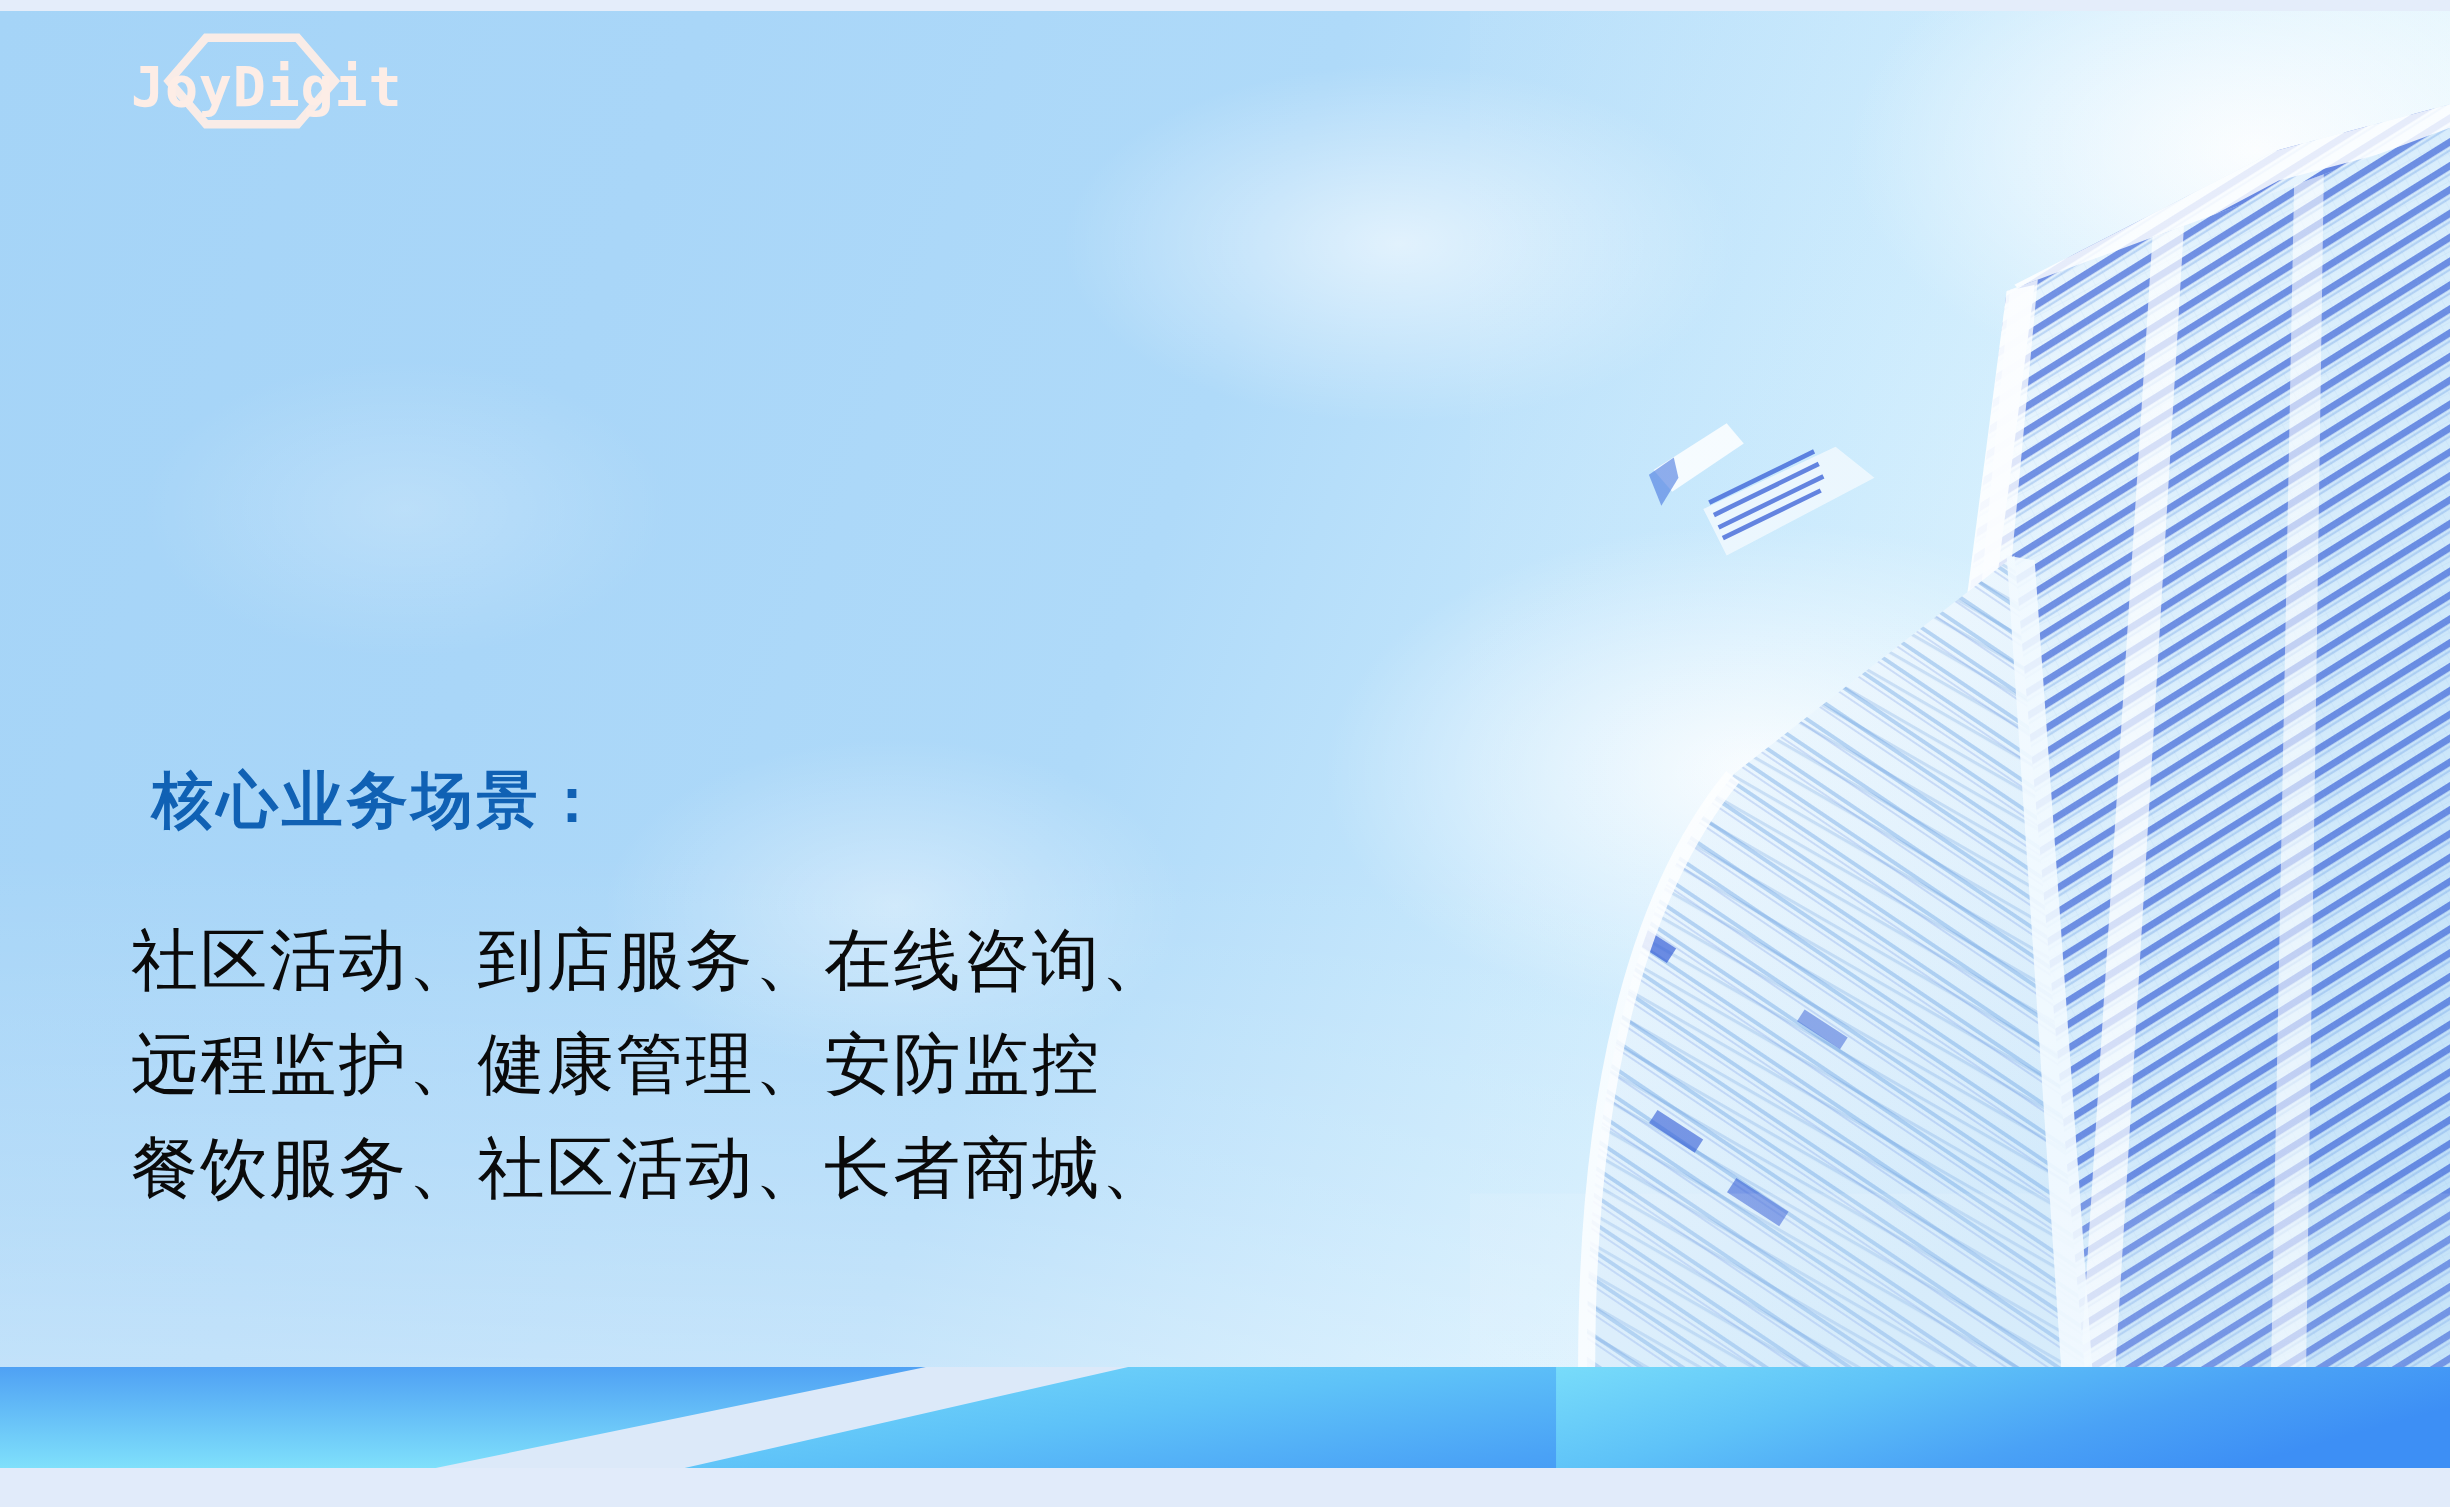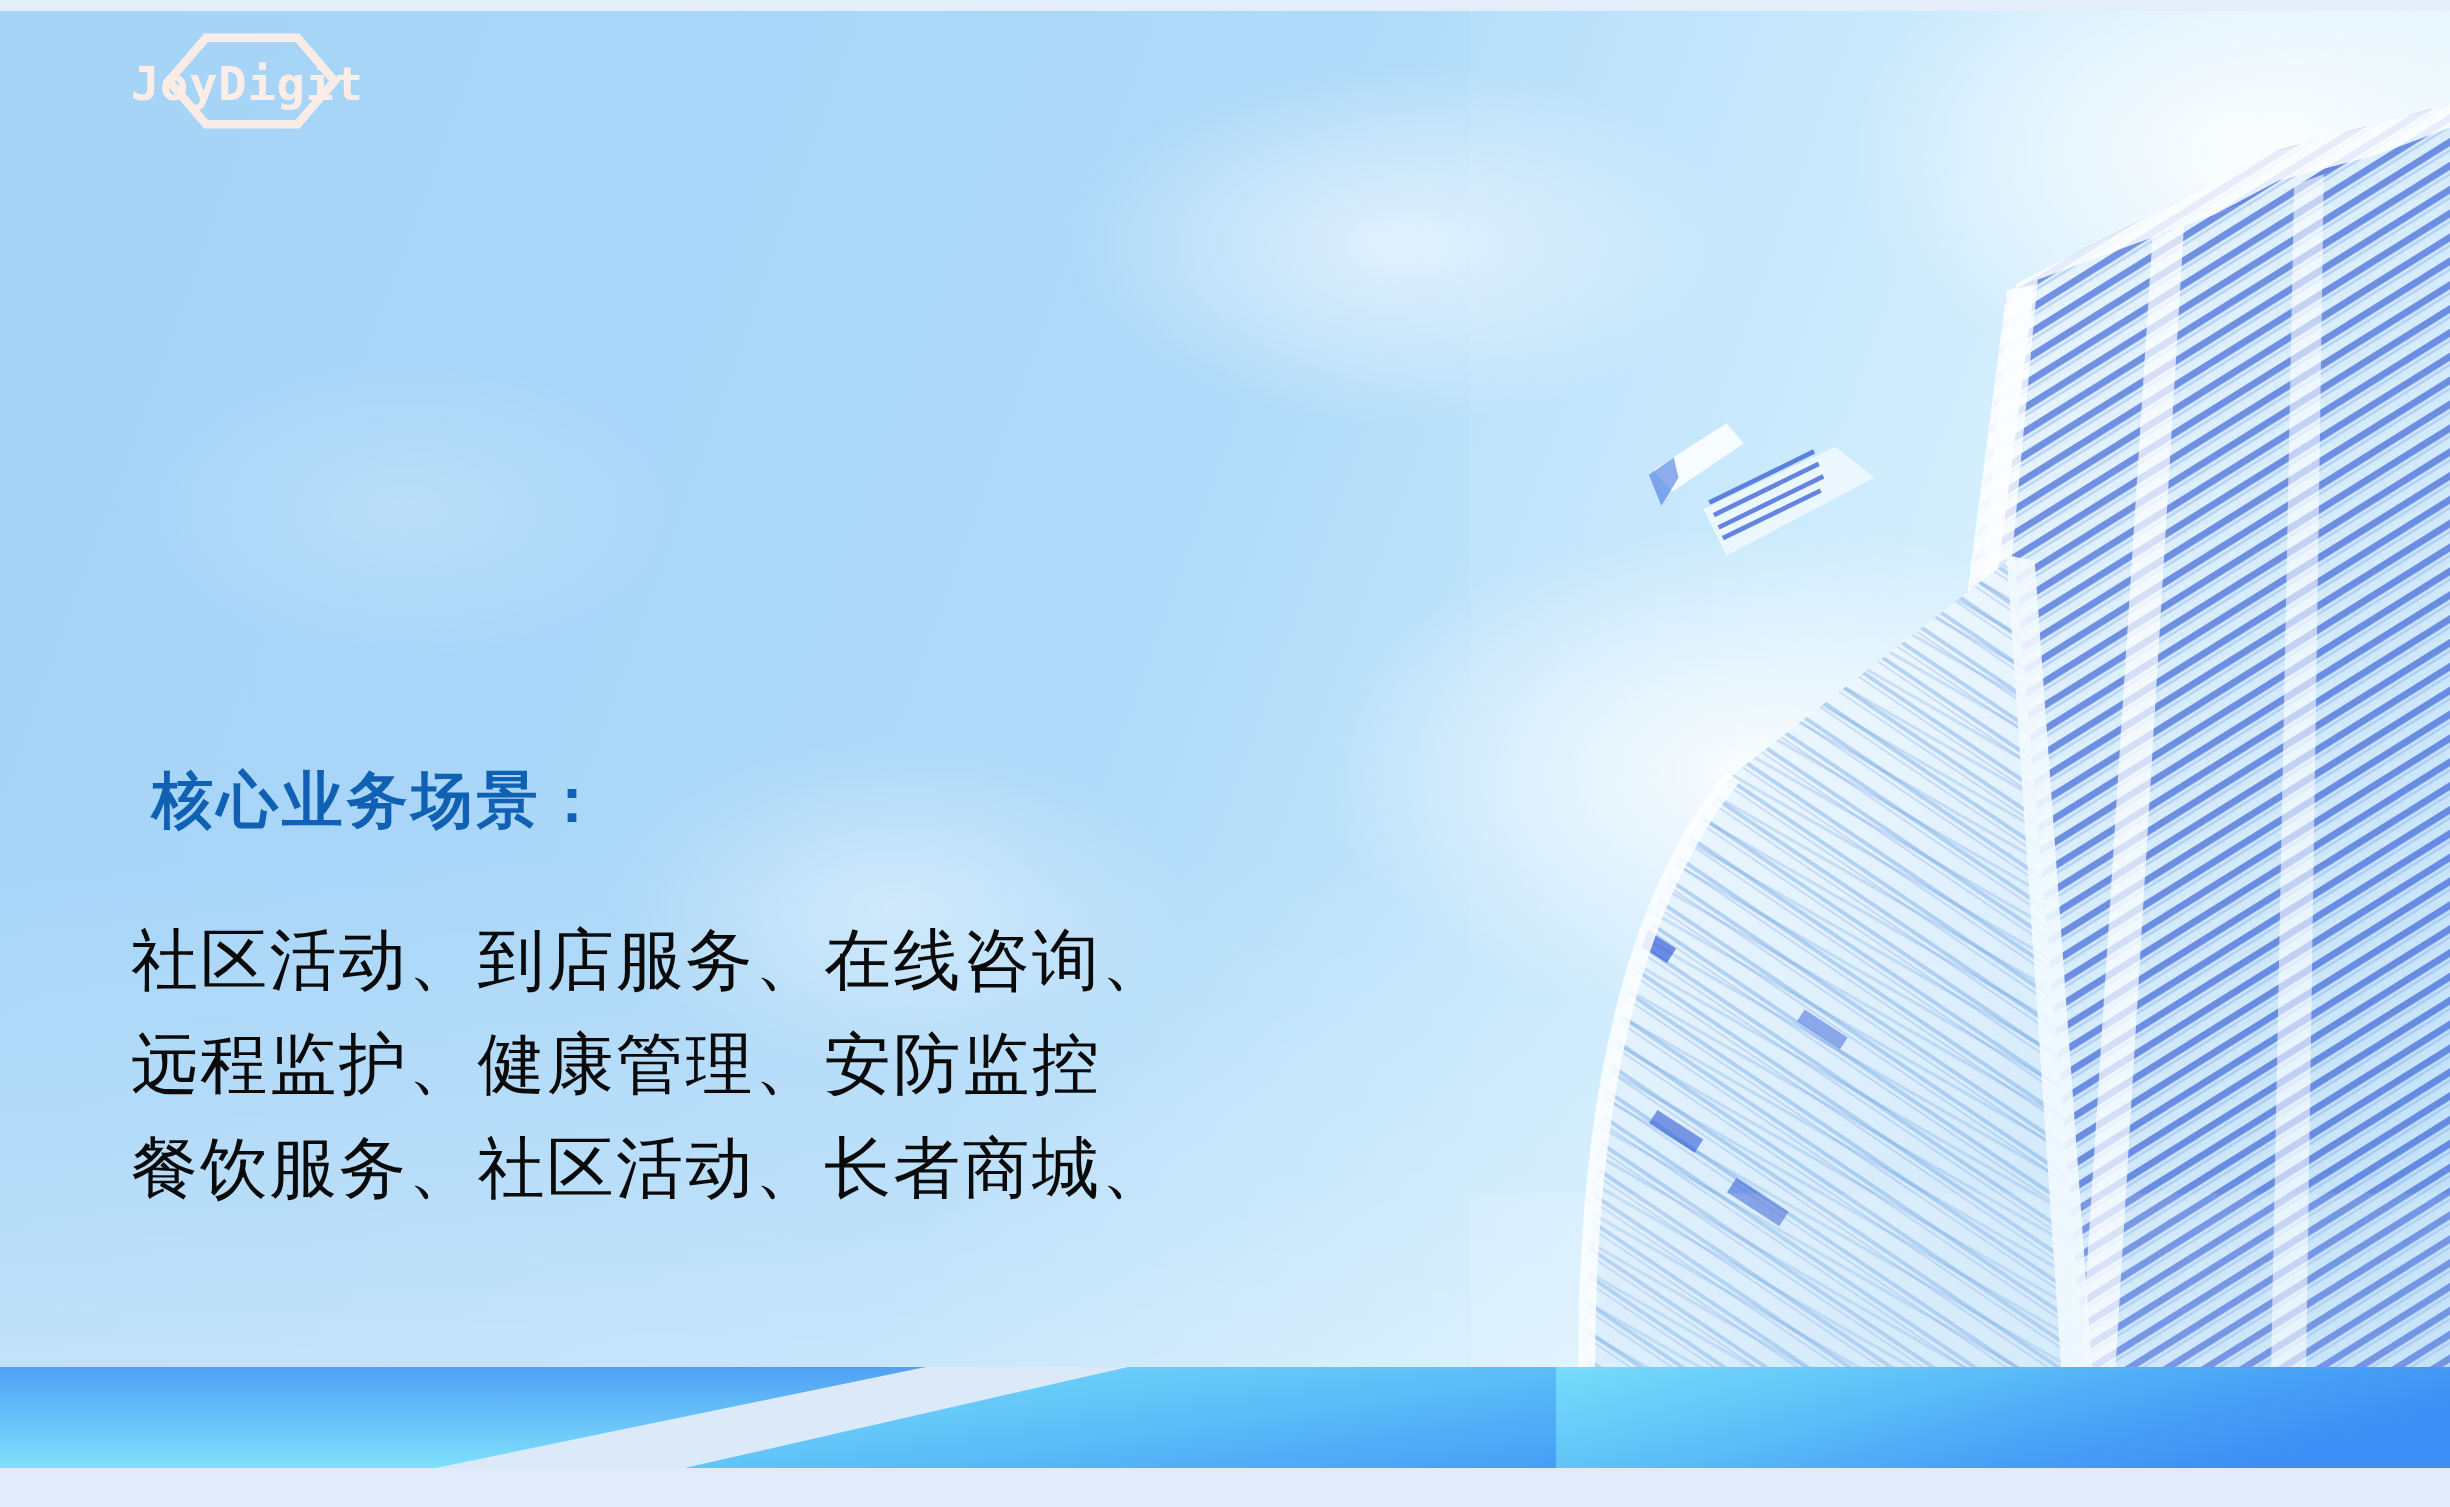--- a/index.html
+++ b/index.html
@@ -51,21 +51,21 @@
 
   
   .logo {
     position:absolute; left:131px; top:33px;
     width:545px; height:93px;
     z-index:20;
   }
   .logo svg { position:absolute; left:0; top:0; }
   .logo-wordmark {
     position:absolute; left:0; top:26.5px;
-    font-size:47px; font-weight:bold; letter-spacing:0.8px;
+    font-size:55px; font-weight:bold; letter-spacing:0.8px;
     color:#FDEDE6; white-space:nowrap; line-height:1;
     font-family:"DejaVu Sans Mono","Liberation Mono",monospace;
   }
   .logo-cn {
     position:absolute; left:249px; top:23px;
     font-size:64px; font-weight:bold; letter-spacing:1.6px;
     color:#FDEDE6; white-space:nowrap; line-height:1;
   }
 
   

